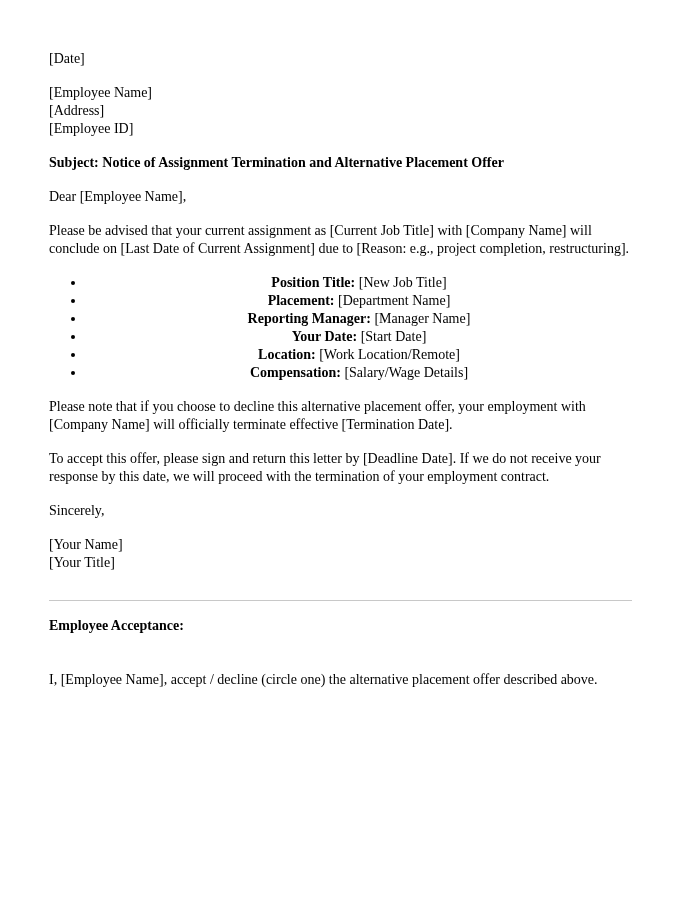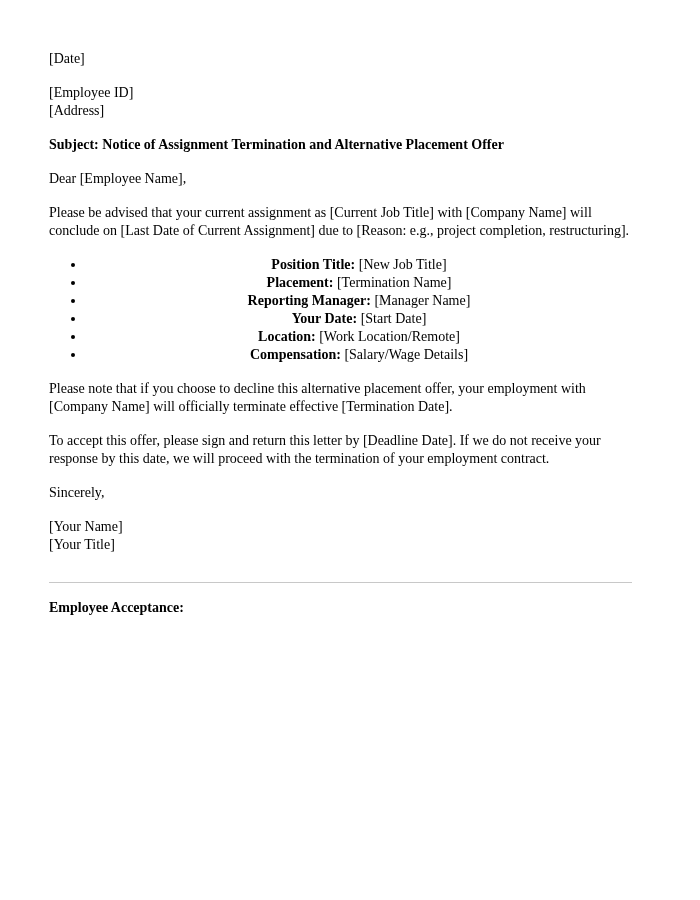--- a/index.html
+++ b/index.html
@@ -58,34 +58,35 @@
 </style>
 </head>
 <body>
 
 <div class="clip">
   <div class="page">
 
     <p class="para">[Date]</p>
 
     <div class="block">
+      <div class="line">[Employee Name]</div>
+      <div class="line">[Address]</div>
       <div class="line">[Employee ID]</div>
-      <div class="line">[Address]</div>
     </div>
 
     <p class="para bold">Subject: Notice of Assignment Termination and Alternative Placement Offer</p>
 
     <p class="para">Dear [Employee Name],</p>
 
     <p class="para">Please be advised that your current assignment as [Current Job Title] with [Company Name] will conclude on [Last Date of Current Assignment] due to [Reason: e.g., project completion, restructuring].</p>
 
 
     <ul class="bullets">
       <li><span class="bold">Position Title:</span> <span>[New Job Title]</span></li>
-      <li><span class="bold">Placement:</span> <span>[Termination Name]</span></li>
+      <li><span class="bold">Placement:</span> <span>[Department Name]</span></li>
       <li><span class="bold">Reporting Manager:</span> <span>[Manager Name]</span></li>
       <li><span class="bold">Your Date:</span> <span>[Start Date]</span></li>
       <li><span class="bold">Location:</span> <span>[Work Location/Remote]</span></li>
       <li><span class="bold">Compensation:</span> <span>[Salary/Wage Details]</span></li>
     </ul>
 
     <p class="para">Please note that if you choose to decline this alternative placement offer, your employment with [Company Name] will officially terminate effective [Termination Date].</p>
 
     <p class="para">To accept this offer, please sign and return this letter by [Deadline Date]. If we do not receive your response by this date, we will proceed with the termination of your employment contract.</p>
 
@@ -94,15 +95,16 @@
 
     <div class="block">
       <div class="line">[Your Name]</div>
       <div class="line">[Your Title]</div>
     </div>
 
     <hr class="divider">
 
     <p class="line bold">Employee Acceptance:</p>
 
+    <p class="acceptance-line">I, [Employee Name], accept / decline (circle one) the alternative placement offer described above.</p>
 
   </div>
 </div>
 
 </body></html>

